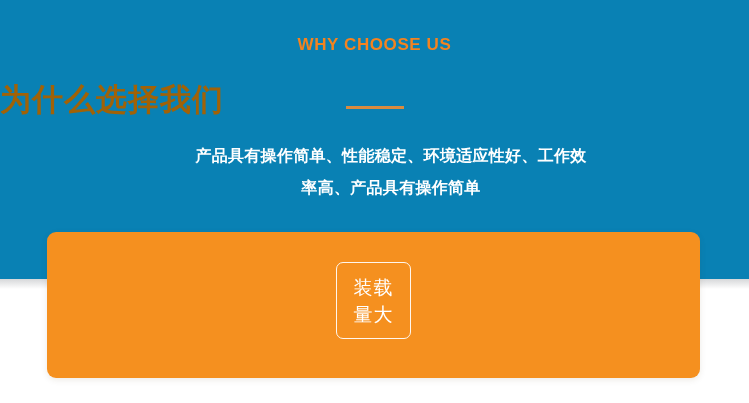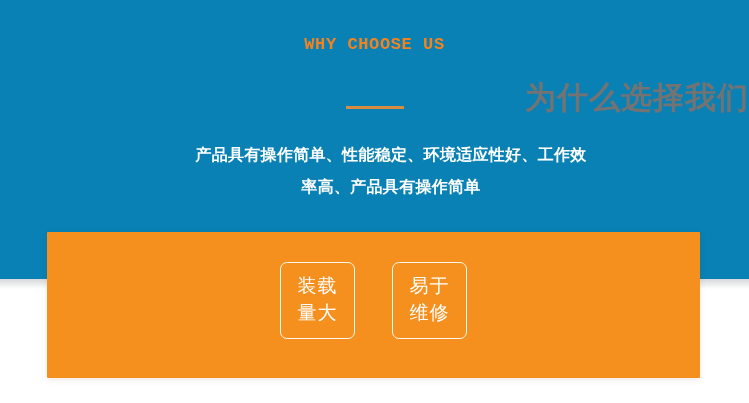--- a/index.html
+++ b/index.html
@@ -14,21 +14,20 @@
     font-family: "Liberation Sans", sans-serif;
     -webkit-font-smoothing: antialiased;
   }
 
   #stage {
     position: relative;
     width: 749px;
     height: 403px;
     background: #ffffff;
     overflow: hidden;
-    font-family: Liberation Mono, monospace;
   }
 
   
   .hero-band {
     position: absolute;
     left: 0;
     top: 0;
     width: 749px;
     height: 279px;
     background: #0981b4;
@@ -59,22 +58,22 @@
     line-height: 22px;
     white-space: nowrap;
   }
 
   
   .heading {
     position: absolute;
     left: 0;
     top: 60px;
     width: 749px;
-    text-align: right;
-    color: #737373;
+    text-align: left;
+    color: #a16207;
     font-size: 31px;
     font-weight: bold;
     letter-spacing: 1px;
     line-height: 38px;
     white-space: nowrap;
   }
 
   .heading-rule {
     position: absolute;
     left: 50%;
@@ -105,21 +104,21 @@
   }
 
   
   .feature-panel {
     position: absolute;
     left: 47px;
     top: 232px;
     width: 653px;
     height: 146px;
     background: #f5901f;
-    border-radius: 1px;
+    border-radius: 9px;
     box-shadow: 0 2px 6px rgba(80,60,20,0.10);
   }
 
   .card-row {
     position: absolute;
     left: 0;
     top: 30px;
     width: 653px;
     height: 77px;
     display: flex;
@@ -172,22 +171,18 @@
   <div class="feature-panel">
     <div class="card-row">
 
       <div class="feature-card">
         <span class="cline">装载</span>
         <span class="cline">量大</span>
       </div>
 
 
 
-      <div class="feature-card">
-        <span class="cline">易于</span>
-        <span class="cline">维修</span>
-      </div>
 
 
     </div>
   </div>
 
 </div>
 
 </body></html>

